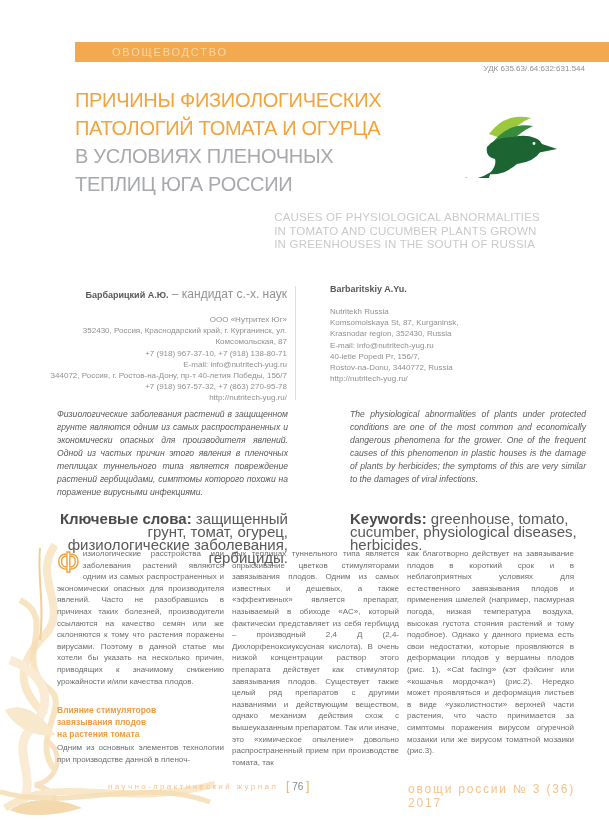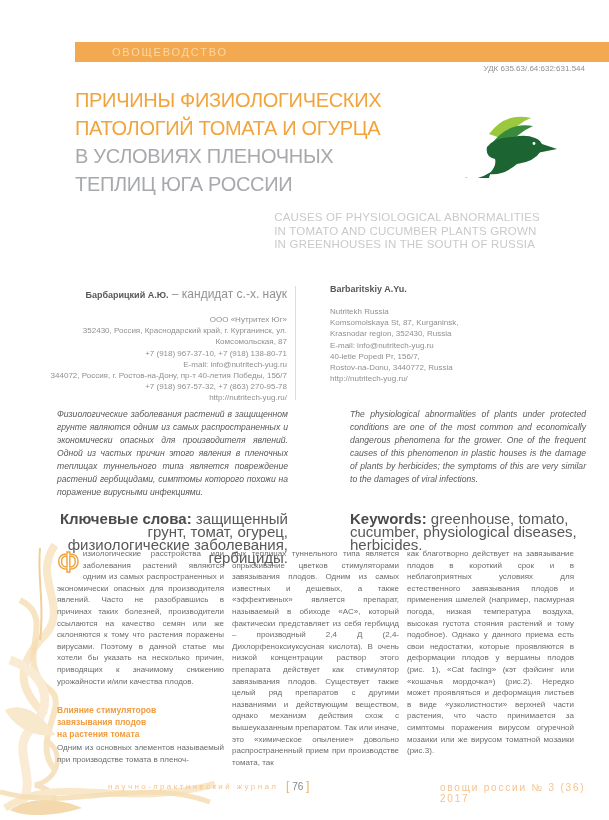--- a/index.html
+++ b/index.html
@@ -45,21 +45,21 @@
   .dropcap {
     float:left; font-size:30px; line-height:25px; padding:1px 3px 0 0;
     color:#FFFFFF; -webkit-text-stroke:1.4px #F0A339; text-stroke:1.4px #F0A339;
   }
   .subheading { margin-top:17px; font-weight:bold; font-size:8.5px; line-height:12px; color:#F09C3F; text-align:left; }
   .para2 { margin-top:2px; }
   
   .footer-left { position:absolute; left:108px; top:782px; font-size:8px; letter-spacing:2.4px; color:#F6C28C; }
   .footer-page { position:absolute; left:286px; top:779px; font-size:10px; color:#85878A; }
   .footer-page .bracket { color:#F2B05C; font-size:12px; }
-  .footer-right { position:absolute; left:440px; top:782px; font-size:10px; letter-spacing:1.8px; color:#F6C28C; }
+  .footer-right { position:absolute; left:408px; top:782px; font-size:12px; letter-spacing:1.8px; color:#F6C28C; }
 </style>
 </head>
 <body>
 
 <div id="page">
 
   <div class="topbar">
     <span class="topbar-label">ОВОЩЕВОДСТВО</span>
   </div>
 
@@ -144,21 +144,21 @@
   </svg>
 
   <div class="bodycols">
     <div class="col col1">
       <p><span class="dropcap">Ф</span><span>изиологические расстройства или заболевания растений являются одним из самых распространенных и экономически опасных для производителя явлений. Часто не разобравшись в причинах таких болезней, производители ссылаются на качество семян или же склоняются к тому что растения поражены вирусами. Поэтому в данной статье мы хотели бы указать на несколько причин, приводящих к значимому снижению урожайности и/или качества плодов.</span></p>
       <div class="subheading">
         <div>Влияние стимуляторов</div>
         <div>завязывания плодов</div>
         <div>на растения томата</div>
       </div>
-      <p class="para2">Одним из основных элементов называемый при производстве томата в пленоч-</p>
+      <p class="para2">Одним из основных элементов технологии при производстве данной в пленоч-</p>
     </div>
     <div class="col col2">
       <p>ных теплицах туннельного типа является опрыскивание цветков стимуляторами завязывания плодов. Одним из самых известных и дешевых, а также «эффективных» является препарат, называемый в обиходе «АС», который фактически представляет из себя гербицид – производный 2,4 Д (2,4-Дихлорфеноксиуксусная кислота). В очень низкой концентрации раствор этого препарата действует как стимулятор завязывания плодов. Существует также целый ряд препаратов с другими названиями и действующим веществом, однако механизм действия схож с вышеуказанным препаратом. Так или иначе, это «химическое опыление» довольно распространенный прием при производстве томата, так</p>
     </div>
     <div class="col col3">
       <p>как благотворно действует на завязывание плодов в короткий срок и в неблагоприятных условиях для естественного завязывания плодов и применения шмелей (например, пасмурная погода, низкая температура воздуха, высокая густота стояния растений и тому подобное). Однако у данного приема есть свои недостатки, которые проявляются в деформации плодов у вершины плодов (рис. 1), «Cat facing» (кэт фэйсинг или «кошачья мордочка») (рис.2). Нередко может проявляться и деформация листьев в виде «узколистности» верхней части растения, что часто принимается за симптомы поражения вирусом огуречной мозаики или же вирусом томатной мозаики (рис.3).</p>
     </div>
   </div>
 
   <svg class="flourish-foot" width="220" height="52" viewBox="0 0 220 52">

